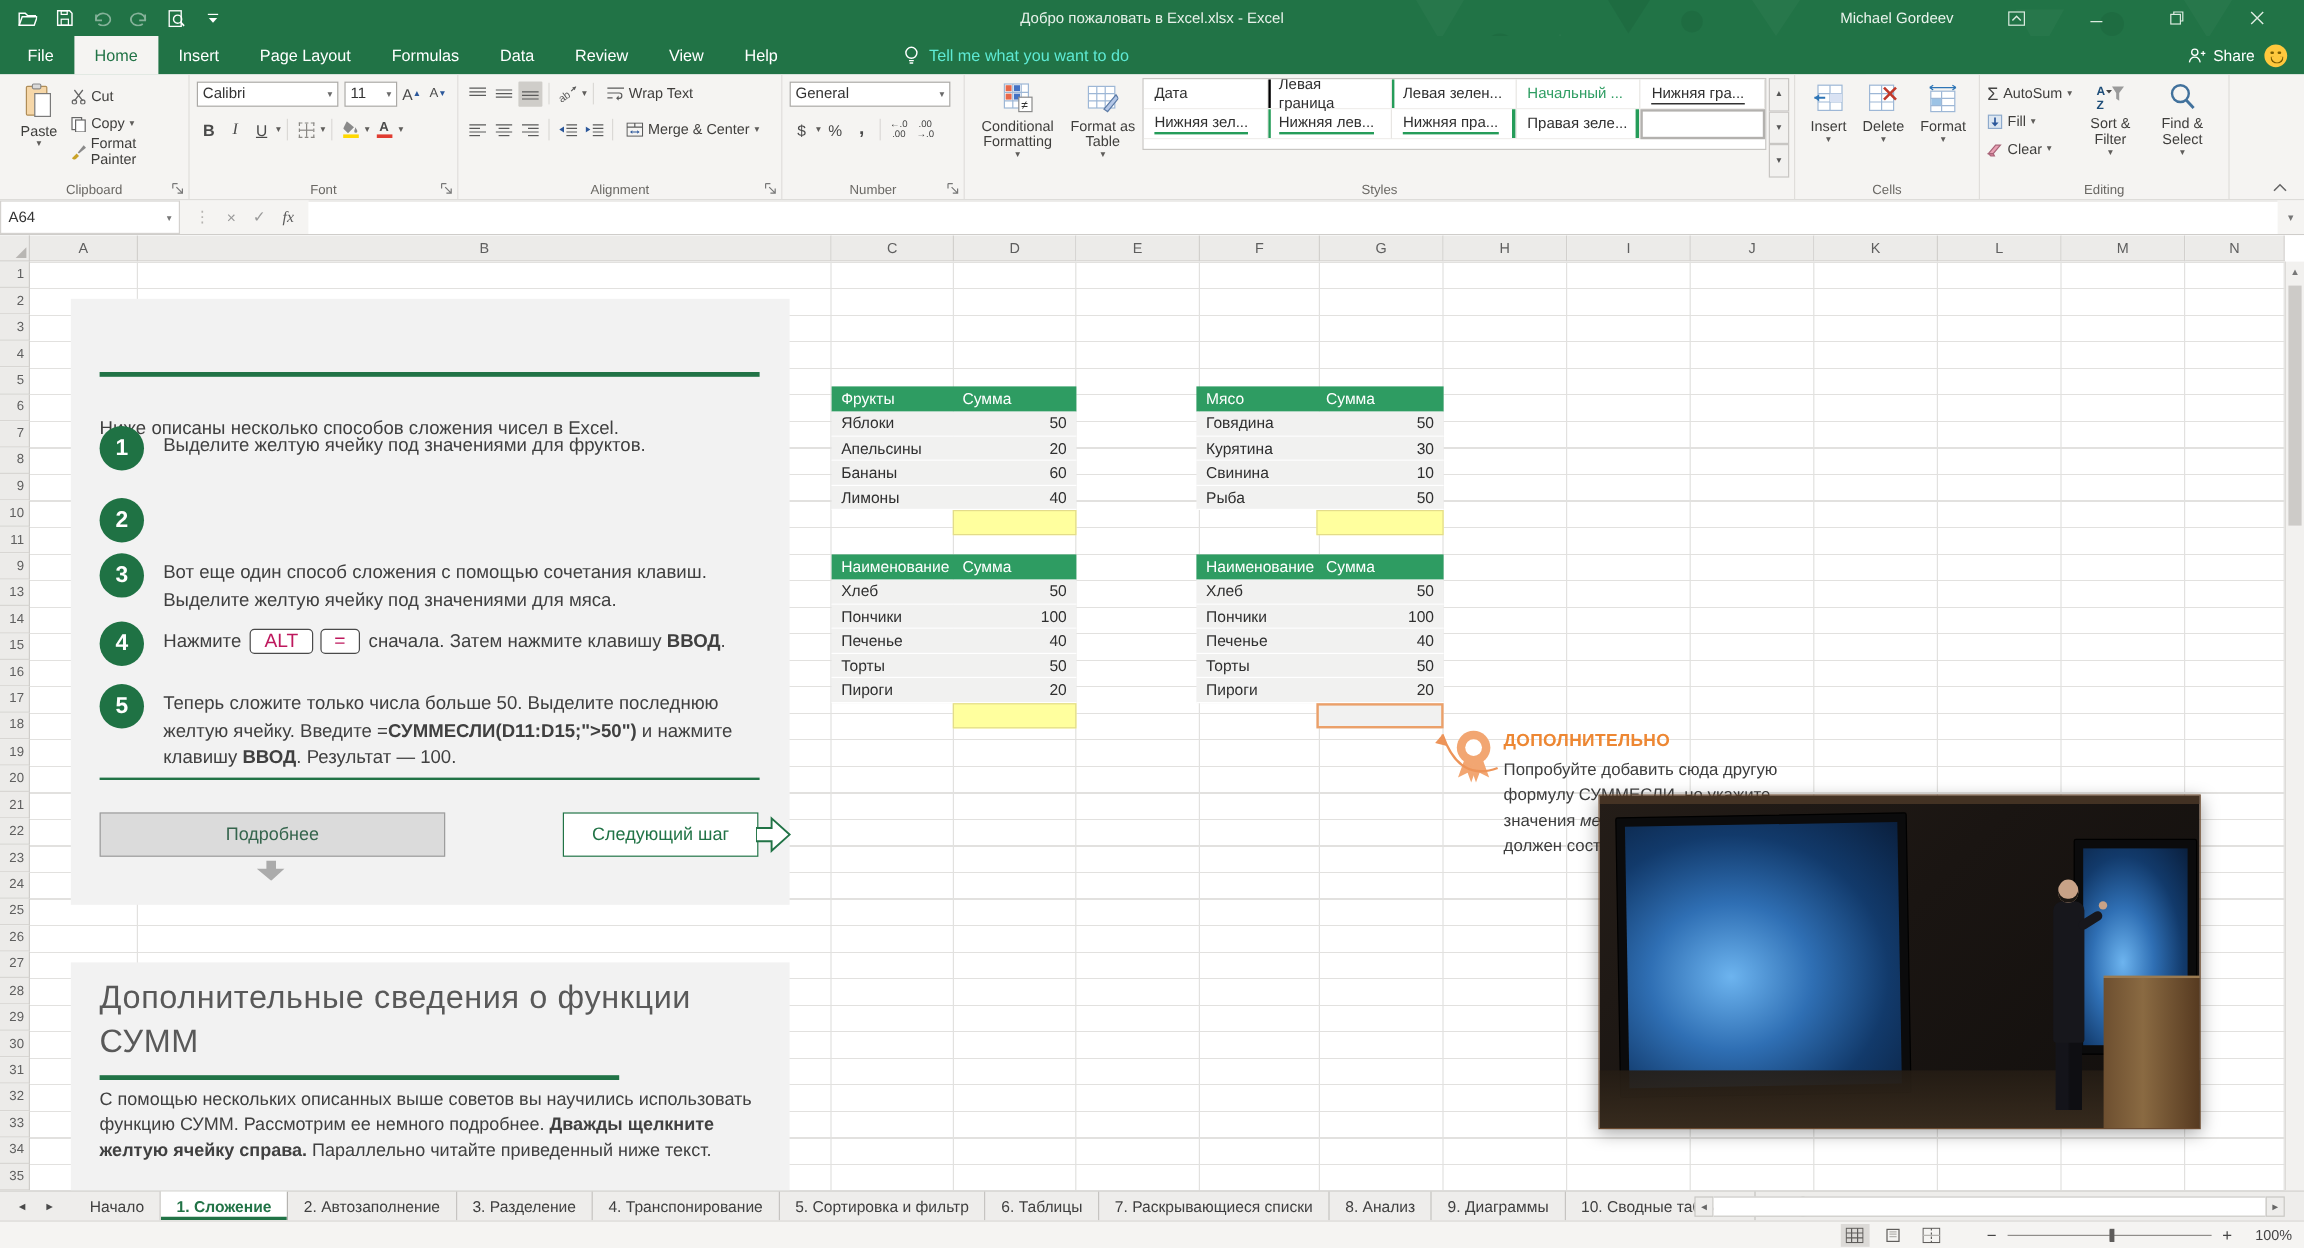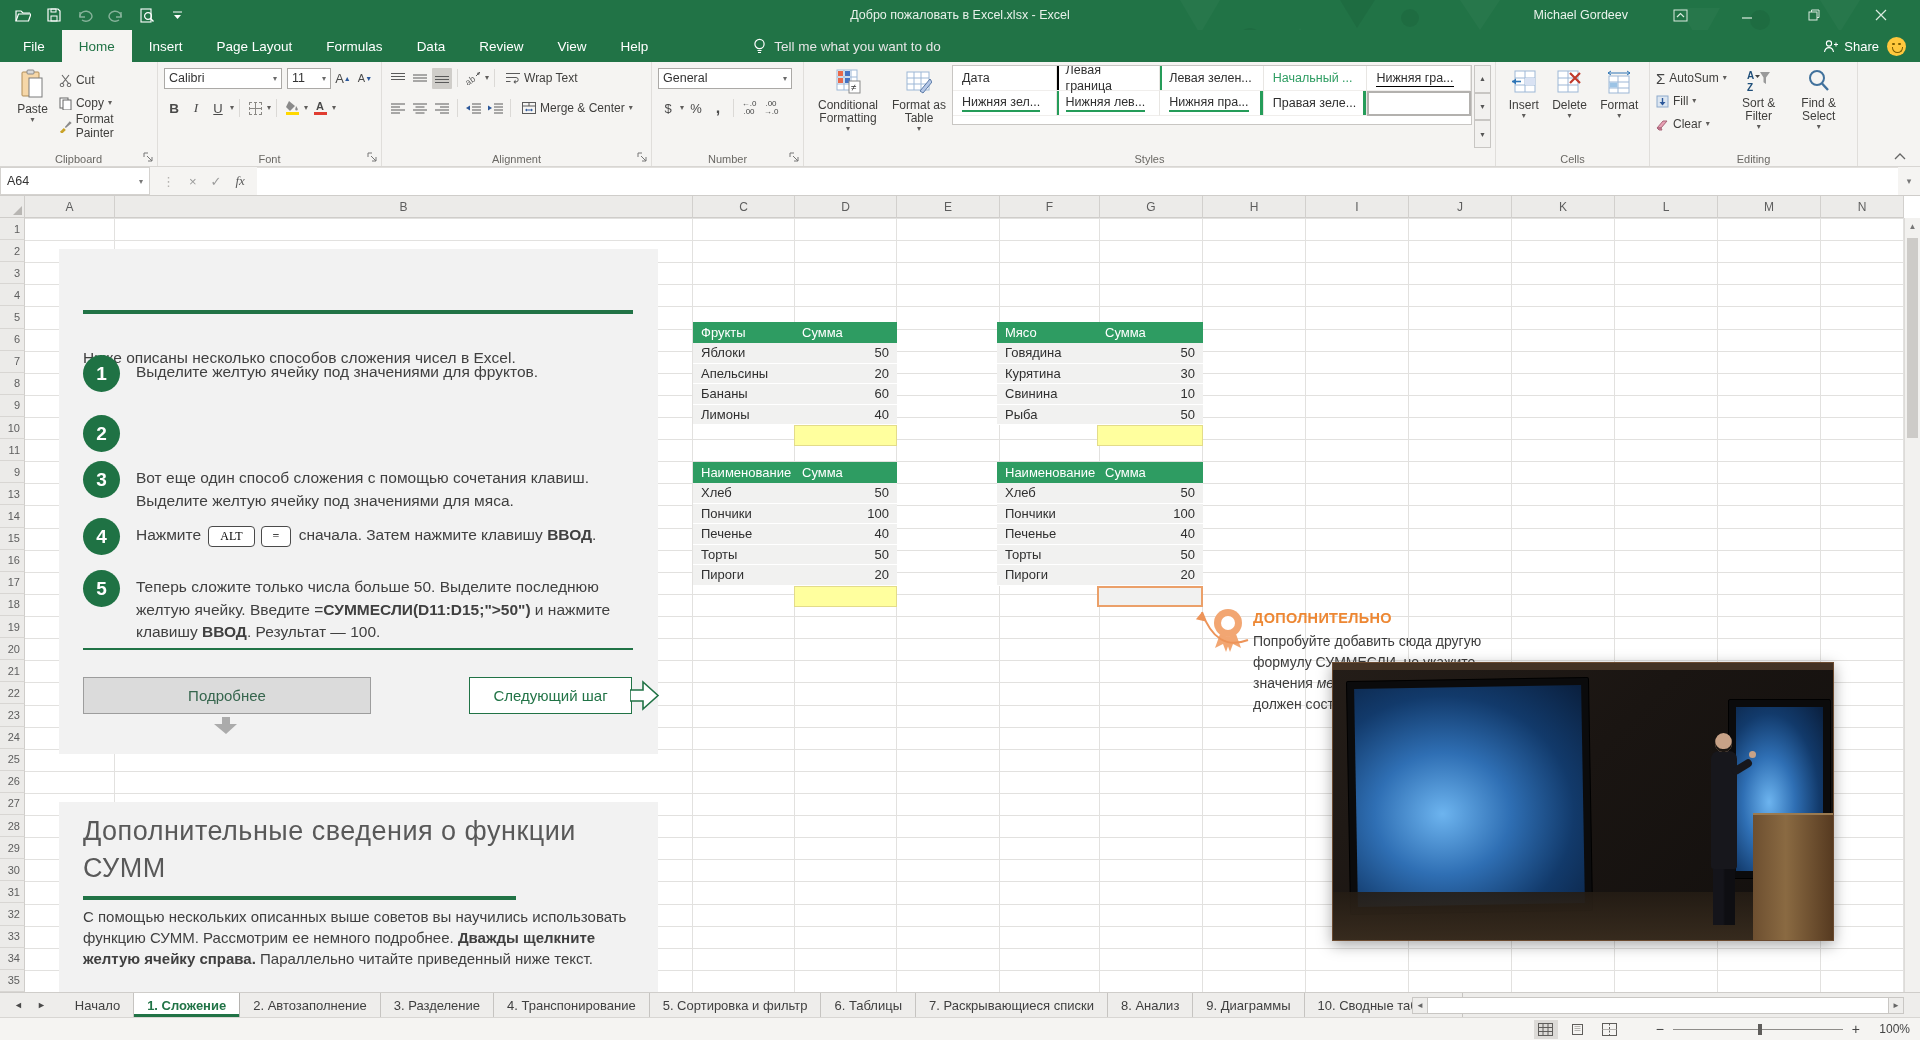--- a/index.html
+++ b/index.html
@@ -18,21 +18,21 @@
   #tb-right { margin-left:auto; display:flex; align-items:center; gap:37px; padding-right:24px; z-index:2; }
   #tb-user { font-size:12.5px; color:#eaf3ec; }
   .winbtn { width:30px; height:22px; display:flex; align-items:center; justify-content:center; color:#dcebe0; }
 
   
   #menubar { position:absolute; left:0; top:30px; width:1920px; height:32px; background:#217346;
     display:flex; align-items:stretch; color:#fff; font-size:13.5px; }
   #menu-tabs { display:flex; margin-left:6px; }
   .mtab { padding:0 17px; display:flex; align-items:center; cursor:default; }
   .mtab.active { background:#f5f4f2; color:#217346; }
-  #tellme { display:flex; align-items:center; gap:8px; margin-left:88px; color:#e5e5e5; }
+  #tellme { display:flex; align-items:center; gap:8px; margin-left:88px; color:#5eead4; }
   #menu-right { margin-left:auto; display:flex; align-items:center; gap:8px; padding-right:14px; }
   #share { display:flex; align-items:center; gap:6px; font-size:13px; }
   #smiley { width:19px; height:19px; border-radius:50%; background:#FFC83D; position:relative; }
   #smiley:before { content:""; position:absolute; left:5px; top:6px; width:2.5px; height:2.5px; background:#7a5c00;
     border-radius:50%; box-shadow:6px 0 0 #7a5c00; }
   #smiley:after { content:""; position:absolute; left:5px; top:10px; width:9px; height:5px;
     border:1.5px solid #7a5c00; border-top:none; border-radius:0 0 9px 9px; }
 
   
   #ribbon { position:absolute; left:0; top:62px; width:1920px; height:105px; background:#f5f4f2;
@@ -127,21 +127,21 @@
   .lesson-title { position:absolute; left:24px; color:#595959; font-weight:300; letter-spacing:.5px; }
   #p1-title { top:20px; font-size:33px; }
   .green-rule { position:absolute; height:4px; background:#217346; }
   #p1-rule { left:24px; top:61px; width:550px; }
   #p1-intro { position:absolute; left:24px; top:100px; font-size:15.5px; color:#404040; }
   .step-circle { position:absolute; left:24px; width:37px; height:37px; border-radius:50%; background:#1F7244;
     color:#fff; font-size:19px; font-weight:bold; display:flex; align-items:center; justify-content:center; }
   .step-text { position:absolute; left:77px; width:492px; font-size:15.5px; line-height:22.5px; color:#404040; }
   .step-text .b { font-weight:bold; }
   .kbd { display:inline-block; border:1px solid #4a4a4a; border-radius:4px; background:#fff; padding:0 11px;
-    font-size:12px; line-height:19px; margin:0 3px; color:#000000;font-family:Liberation Serif, serif; }
+    font-size:16px; line-height:19px; margin:0 3px; color:#be185d; }
   #p1-divider { position:absolute; left:24px; top:399px; width:550px; height:2px; background:#217346; }
   #more-btn { position:absolute; left:24px; top:428px; width:288px; height:37px; background:#dbdbdb;
     border:1px solid #9d9d9d; color:#35654d; font-size:15px; display:flex; align-items:center; justify-content:center; }
   #more-arrow { position:absolute; left:154px; top:468px; }
   #next-btn { position:absolute; left:410px; top:428px; width:163px; height:37px; background:#fff;
     border:1.5px solid #217346; color:#217346; font-size:15px; display:flex; align-items:center; justify-content:center; }
   #next-arrow { position:absolute; left:571px; top:430px; }
   #p2-title1 { top:14px; font-size:27px; }
   #p2-title2 { top:51px; font-size:27px; }
   #p2-rule { left:24px; top:94px; width:433px; }

